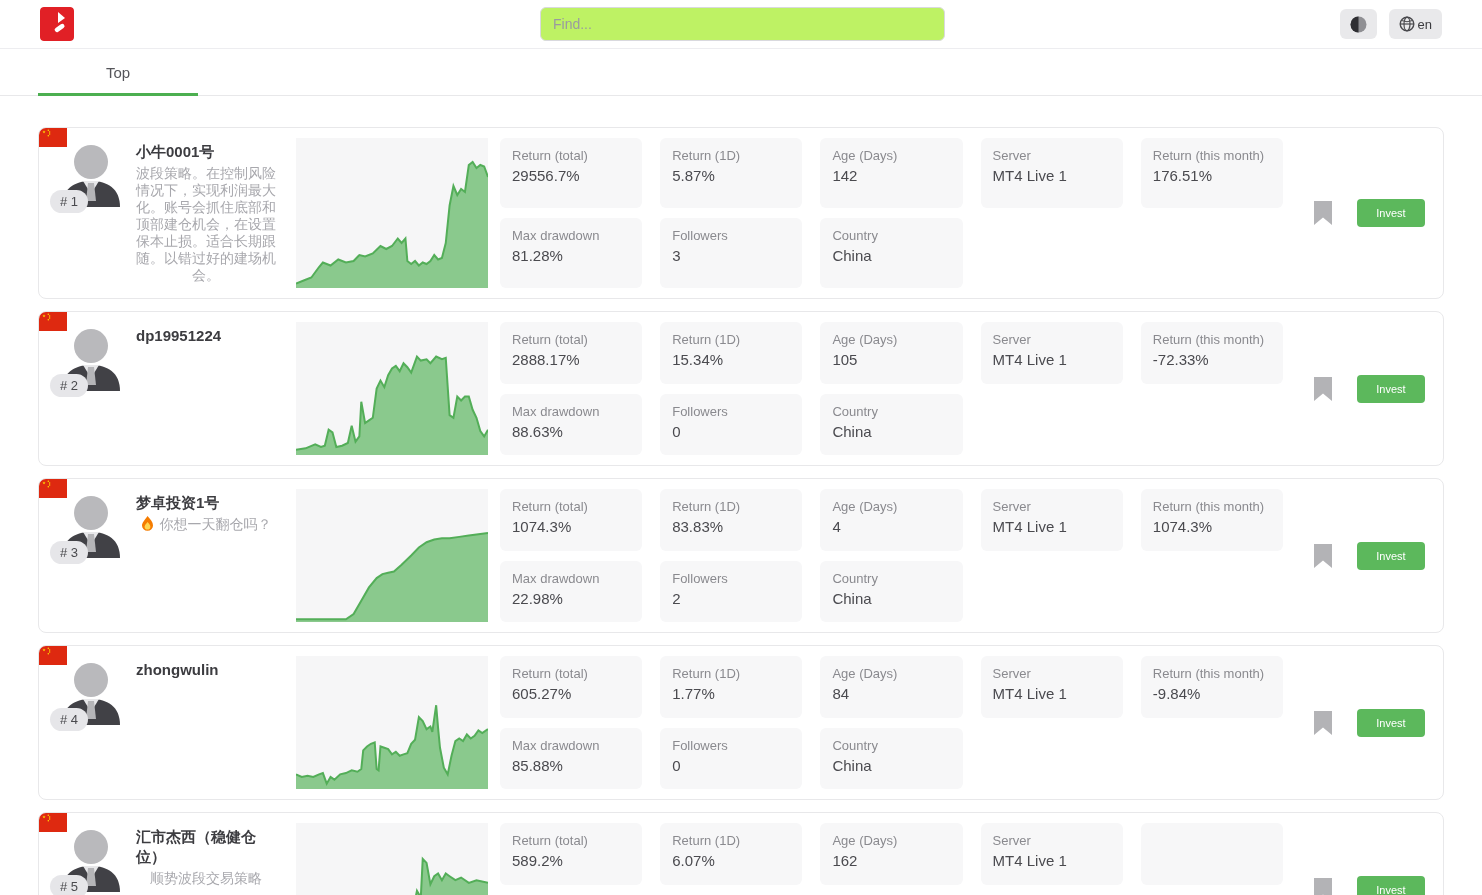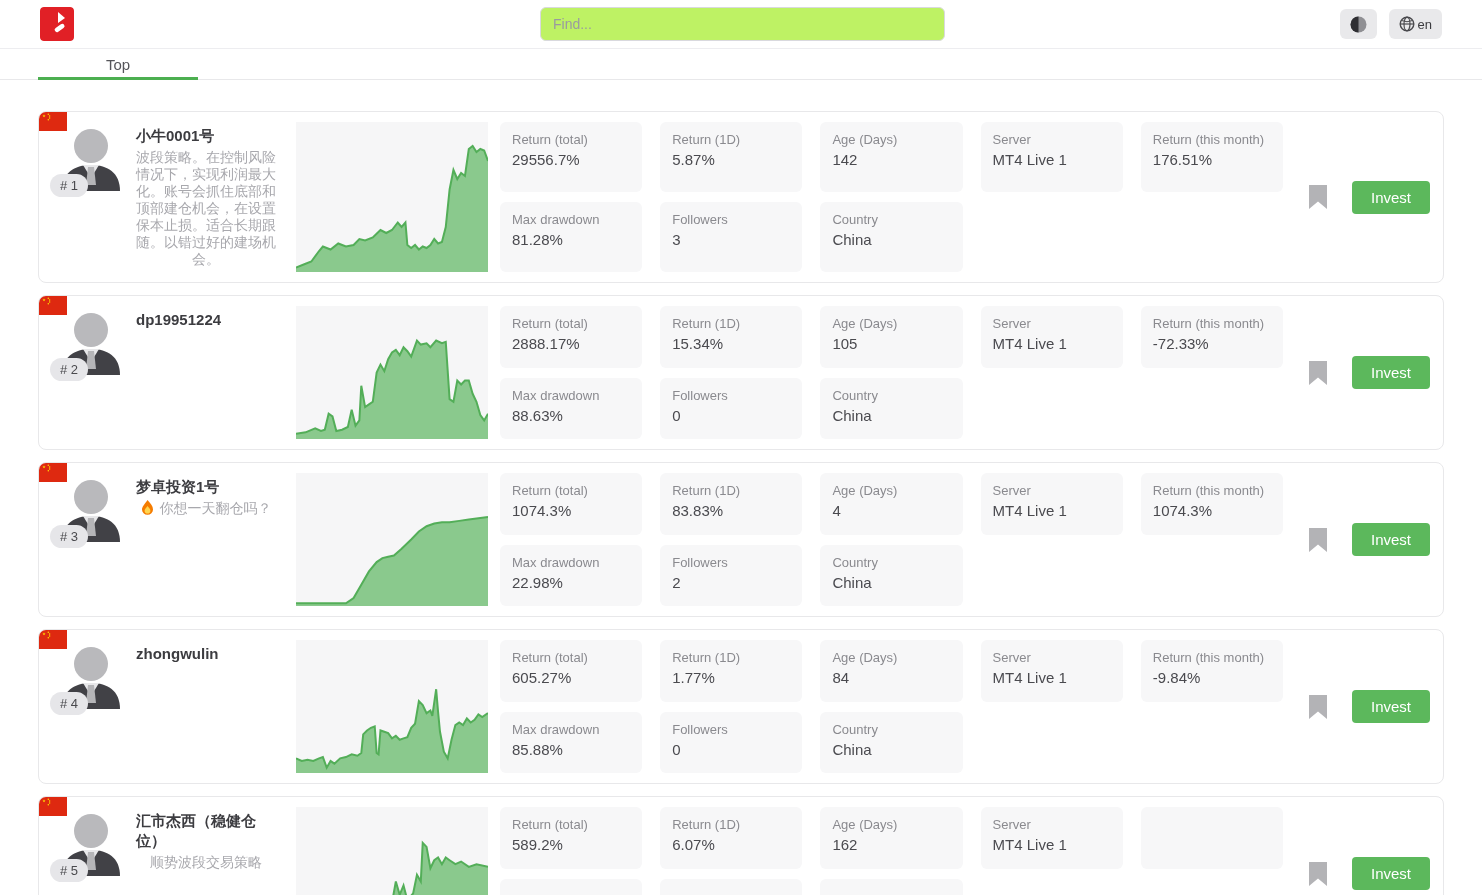--- a/index.html
+++ b/index.html
@@ -15,21 +15,21 @@
                   font-family:inherit; background:#bef264; }
   .search-input::placeholder { color:#9a9aa0; }
   .hdr-right { margin-left:auto; display:flex; gap:12px; align-items:center; }
   .hdr-btn { height:30px; background:#e9e9eb; border:none; border-radius:6px;
              display:flex; align-items:center; justify-content:center; gap:3px;
              padding:0 10px; cursor:pointer; font-family:inherit; }
   .hdr-btn .lbl { font-size:13px; color:#3c3c40; }
 
   
   .tabs { border-top:1px solid #ededf0; border-bottom:1px solid #e8e8ea;
-          display:flex; padding-left:38px; height:32px; }
+          display:flex; padding-left:38px; height:48px; }
   .tab { width:160px; display:flex; align-items:center; justify-content:center;
          font-size:15px; color:#75757a; position:relative; cursor:pointer; }
   .tab.active { color:#55555a; }
   .tab.active .underline { position:absolute; left:0; right:0; bottom:-1px;
                            height:3px; background:#4caf50; }
 
   
   .list { margin:31px 38px 0 38px; }
   .card { display:grid; grid-template-columns:257px 192px 1fr 148px;
           border:1px solid #e8e8ea; border-radius:8px; background:#fff;
@@ -54,21 +54,21 @@
 
   .stats { display:grid; grid-template-columns:repeat(5,1fr); grid-template-rows:1fr 1fr;
            gap:10px 18px; margin:10px 12px; }
   .stat-box { background:#f7f7f8; border-radius:6px; padding:9px 12px; }
   .stat-label { font-size:13px; color:#8a8a8f; line-height:18px; }
   .stat-value { font-size:15px; color:#4a4a4f; line-height:21px; }
 
   .actions { display:flex; align-items:center; justify-content:center; gap:24px; }
   .bookmark-btn { background:none; border:none; cursor:pointer; padding:0; line-height:0; }
   .invest-btn { background:#5cb85c; color:#fff; border:none; border-radius:4px;
-                font-size:15px; font-family:inherit; padding:8px 19px; cursor:pointer; }
+                font-size:11px; font-family:inherit; padding:8px 19px; cursor:pointer; }
 </style>
 </head>
 <body>
 
 <div class="header">
   <svg class="logo" viewBox="0 0 34 34">
     <rect x="0" y="0" width="34" height="34" rx="3" fill="#e12026"></rect>
     <path d="M18 5 L25 11 L18 16 Z" fill="#ffffff"></path>
     <rect x="14" y="19" width="11" height="4.6" rx="2.3" fill="#ffffff" transform="rotate(-35 19 21)"></rect>
   </svg>

